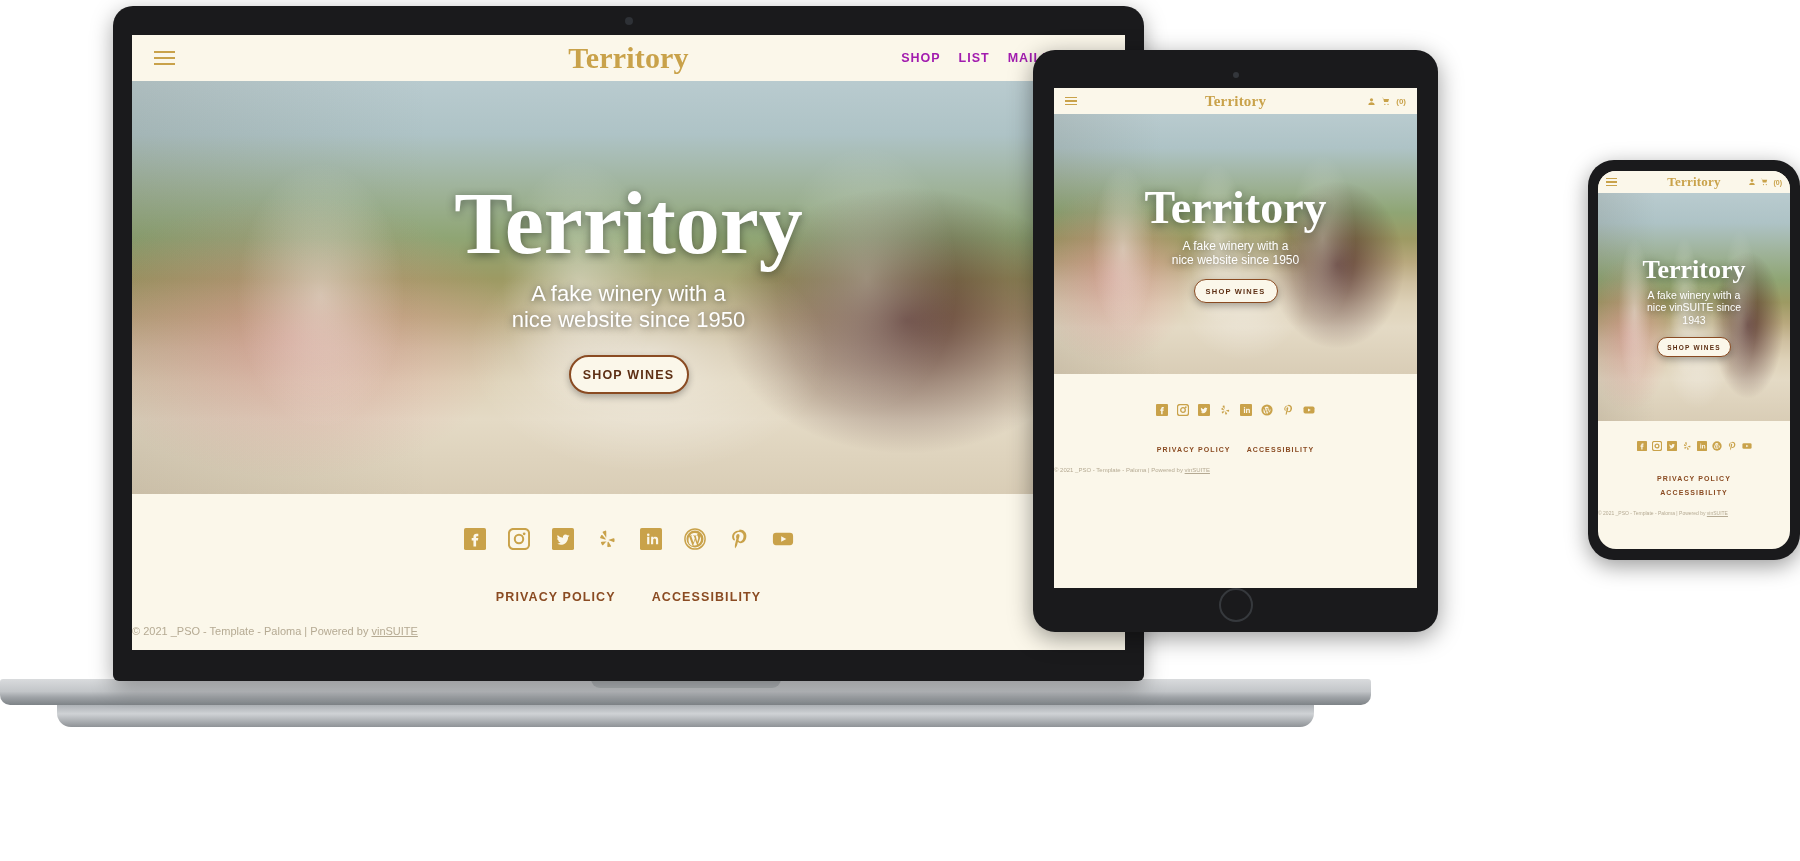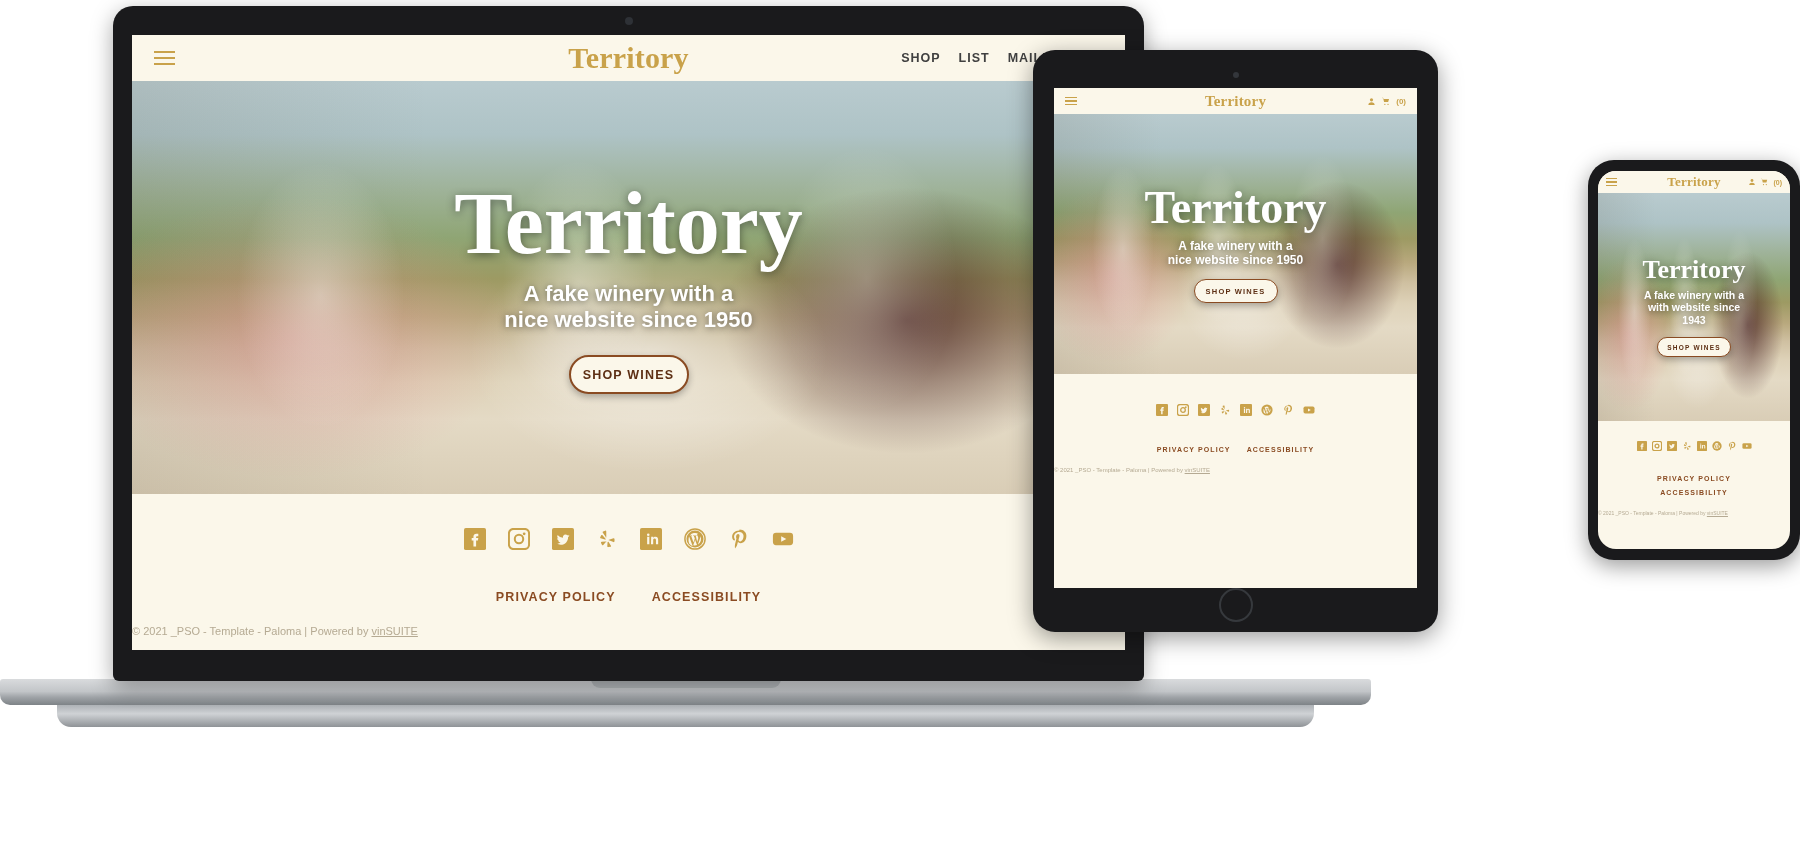--- a/index.html
+++ b/index.html
@@ -7,21 +7,21 @@
     width: 1800px; height: 861px;
     background: #ffffff;
     font-family: "Liberation Sans", sans-serif;
     overflow: hidden;
   }
   #stage { position: relative; width: 1800px; height: 608px; }
 
   
   .cream { background: #fbf7ea; }
   .logo-serif { font-family: "Liberation Serif", serif; color: #c9a24a; font-weight: 700; letter-spacing: .2px; }
-  .nav-link { color: #404040; font-weight: 700; letter-spacing: 1px; text-align: center; }
+  .nav-link { color: #a21caf; font-weight: 700; letter-spacing: 1px; text-align: center; }
   .hero { position: relative; overflow: hidden; }
   .hero-bg {
     position: absolute; inset: 0;
     background:
       radial-gradient(ellipse 36% 55% at 16% 62%, rgba(226,150,150,.55), rgba(226,150,150,0) 62%),
       radial-gradient(ellipse 30% 48% at 52% 66%, rgba(255,255,255,.5), rgba(255,255,255,0) 60%),
       radial-gradient(ellipse 30% 52% at 78% 58%, rgba(60,20,25,.72), rgba(60,20,25,0) 62%),
       linear-gradient(to bottom,
         #b9cbcf 0%, #aec3c6 13%, #9fb39a 26%,
         #8fa574 38%, #9d9a63 48%, #b8a87d 57%,
@@ -35,21 +35,21 @@
       radial-gradient(ellipse 11% 44% at 45% 50%, rgba(255,255,255,.40), rgba(255,255,255,0) 70%),
       radial-gradient(ellipse 13% 46% at 74% 48%, rgba(255,255,255,.30), rgba(255,255,255,0) 70%),
       linear-gradient(to right, rgba(70,60,40,.10), rgba(70,60,40,0) 30%);
   }
   .hero-inner { position: relative; z-index: 2; height: 100%; display: flex; flex-direction: column; align-items: center; justify-content: center; }
   .hero-title {
     font-family: "Liberation Serif", serif; font-weight: 700; color: #fff;
     text-shadow: 0 2px 10px rgba(0,0,0,.45);
   }
   .hero-sub {
-    color: #fff; font-weight: 700; text-align: center; line-height: 1.18;
+    color: #fff; font-weight: 400; text-align: center; line-height: 1.18;
     text-shadow: 0 1px 7px rgba(0,0,0,.5);
   }
   .shop-btn {
     background: #fbf7ea; color: #5d2f14; font-weight: 700;
     border: 2px solid #8a4b22; border-radius: 999px; text-align: center;
     letter-spacing: 1.2px; box-shadow: 0 3px 7px rgba(0,0,0,.28);
     display: flex; align-items: center; justify-content: center;
   }
   .socials { display: flex; align-items: center; justify-content: center; }
   .socials svg { display: block; fill: #c9a24a; }
@@ -363,21 +363,21 @@
           <span>(0)</span>
         </div>
       </div>
 
       <div class="hero ph-hero">
         <div class="hero-bg"></div>
         <div class="hero-inner">
           <div class="hero-title">Territory</div>
           <div class="hero-sub">
             <div>A fake winery with a</div>
-            <div>with website since</div>
+            <div>nice vinSUITE since</div>
             <div>1943</div>
           </div>
           <div class="shop-btn">SHOP WINES</div>
         </div>
       </div>
 
       <div class="ph-foot-area">
         <div class="socials">
           <a>
               <svg width="10" height="10" viewBox="0 0 24 24">

